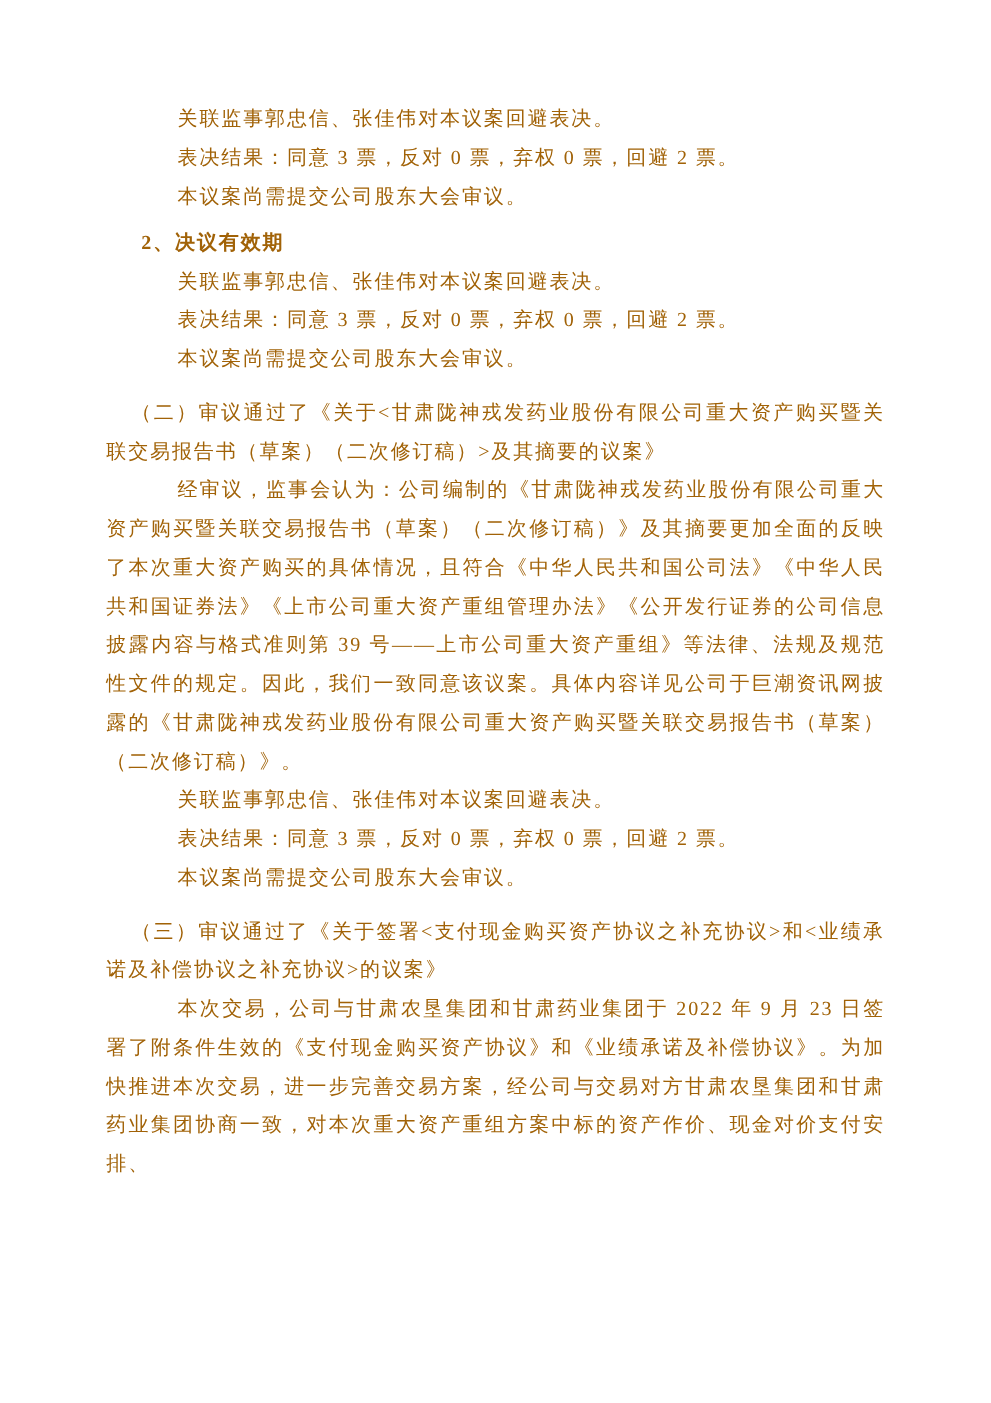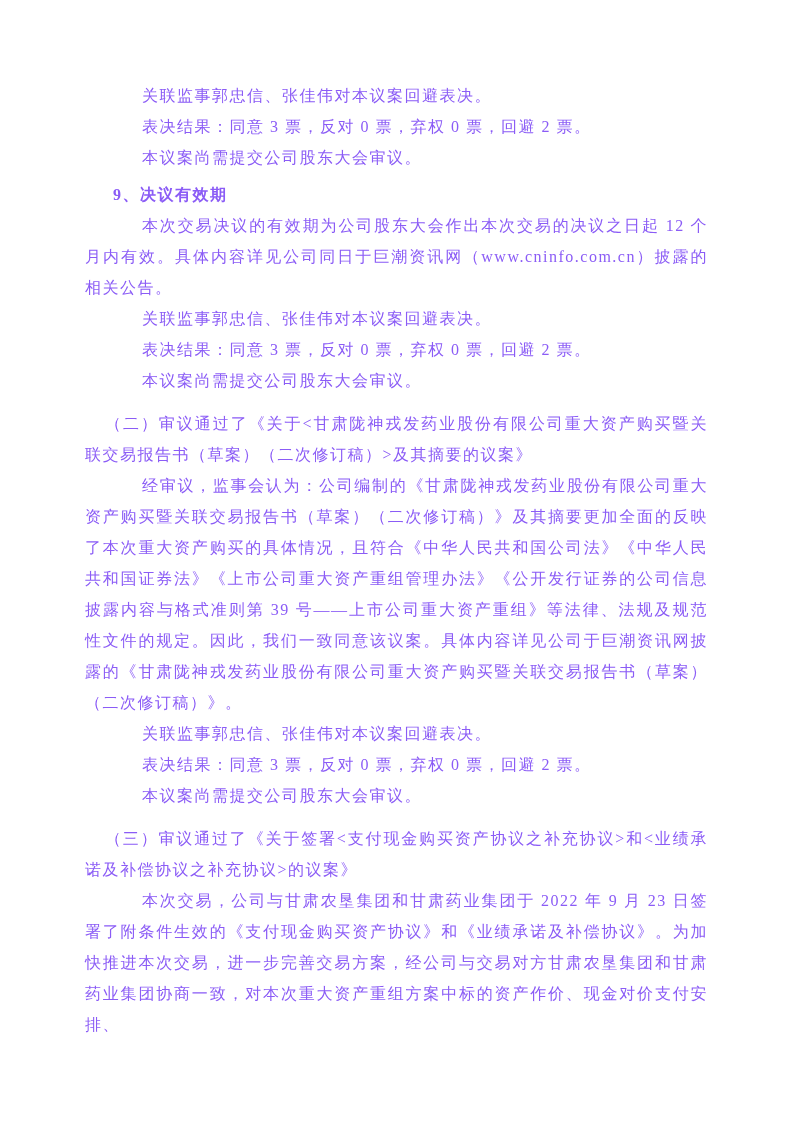--- a/index.html
+++ b/index.html
@@ -9,21 +9,21 @@
   }
   .page {
     position: relative;
     width: 793px;
     height: 1122px;
     margin: 0 auto;
     background: #ffffff;
     box-sizing: border-box;
     padding: 80px 85px 0 85px;
     font-family: "Liberation Serif", "DejaVu Serif", serif;
-    color: #8b5cf6;
+    color: #a16207;
     font-size: 16px;
     overflow: hidden;
   }
   .page p {
     margin: 0;
     line-height: 31px;
     text-align: justify;
     text-indent: 57px;
     letter-spacing: 1.5px;
   }
@@ -40,22 +40,21 @@
 </style>
 </head>
 <body>
 
 <div class="page">
 
   <p>关联监事郭忠信、张佳伟对本议案回避表决。</p>
   <p>表决结果：同意 3 票，反对 0 票，弃权 0 票，回避 2 票。</p>
   <p>本议案尚需提交公司股东大会审议。</p>
 
-  <p class="sub-heading">9、决议有效期</p>
-  <p>本次交易决议的有效期为公司股东大会作出本次交易的决议之日起 12 个月内有效。具体内容详见公司同日于巨潮资讯网（www.cninfo.com.cn）披露的相关公告。</p>
+  <p class="sub-heading">2、决议有效期</p>
 
   <p>关联监事郭忠信、张佳伟对本议案回避表决。</p>
   <p>表决结果：同意 3 票，反对 0 票，弃权 0 票，回避 2 票。</p>
   <p>本议案尚需提交公司股东大会审议。</p>
 
   <p class="section-heading">（二）审议通过了《关于&lt;甘肃陇神戎发药业股份有限公司重大资产购买暨关联交易报告书（草案）（二次修订稿）&gt;及其摘要的议案》</p>
   <p>经审议，监事会认为：公司编制的《甘肃陇神戎发药业股份有限公司重大资产购买暨关联交易报告书（草案）（二次修订稿）》及其摘要更加全面的反映了本次重大资产购买的具体情况，且符合《中华人民共和国公司法》《中华人民共和国证券法》《上市公司重大资产重组管理办法》《公开发行证券的公司信息披露内容与格式准则第 39 号——上市公司重大资产重组》等法律、法规及规范性文件的规定。因此，我们一致同意该议案。具体内容详见公司于巨潮资讯网披露的《甘肃陇神戎发药业股份有限公司重大资产购买暨关联交易报告书（草案）（二次修订稿）》。</p>
   <p>关联监事郭忠信、张佳伟对本议案回避表决。</p>
   <p>表决结果：同意 3 票，反对 0 票，弃权 0 票，回避 2 票。</p>
   <p>本议案尚需提交公司股东大会审议。</p>

